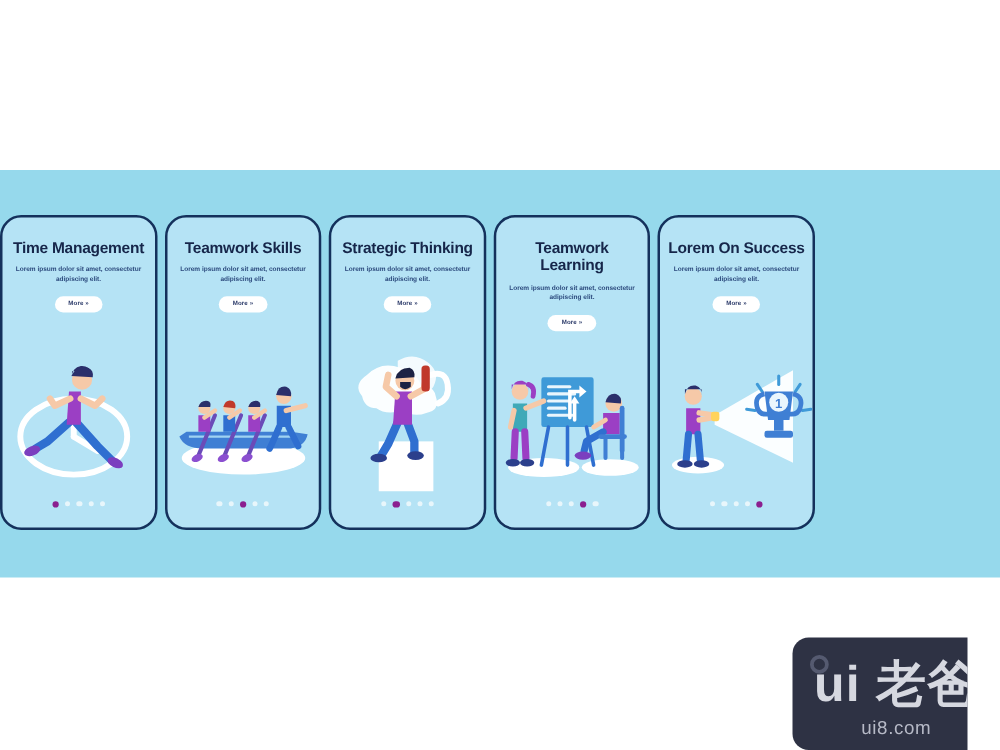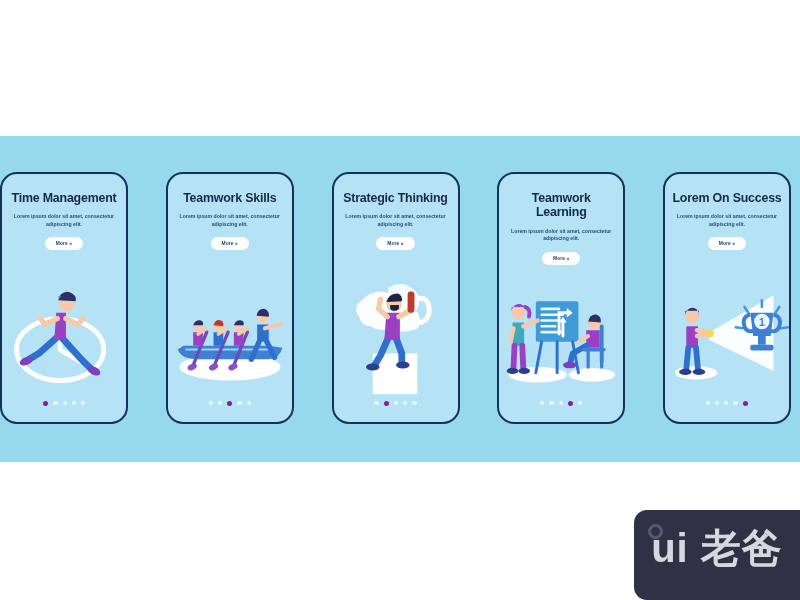--- a/index.html
+++ b/index.html
@@ -27,24 +27,24 @@
     width: 800px;
     height: 326px;
     background: #96d9ec;
   }
 
   
   .card-row {
     position: absolute;
     left: 0;
     top: 172px;
-    width: 791px;
+    width: 652px;
     height: 254px;
     display: flex;
-    justify-content: space-between;
+    justify-content: flex-end;
     gap: 6px;
   }
 
   .card {
     position: relative;
     width: 128px;
     height: 252px;
     background: #b5e3f5;
     border: 2.2px solid #14315c;
     border-radius: 17px;
@@ -121,21 +121,21 @@
     width: 5.4px;
     height: 5.4px;
     margin-top: -0.6px;
   }
 
   
   .watermark {
     position: absolute;
     left: 634px;
     top: 510px;
-    width: 166px;
+    width: 140px;
     height: 90px;
     background: #2e3244;
     border-radius: 13px 0 0 13px;
     overflow: hidden;
     text-decoration: underline;
   }
   .wm-ring {
     position: absolute;
     left: 14px;
     top: 14px;
@@ -436,15 +436,16 @@
         <span class="dot"></span>
         <span class="dot active"></span>
       </div>
     </div>
 
   </div>
 
   <div class="watermark">
     <div class="wm-ring"></div>
     <div class="wm-logo">ui 老爸</div>
+    <div class="wm-url">ui8.com</div>
   </div>
 
 </div>
 
 </body></html>

